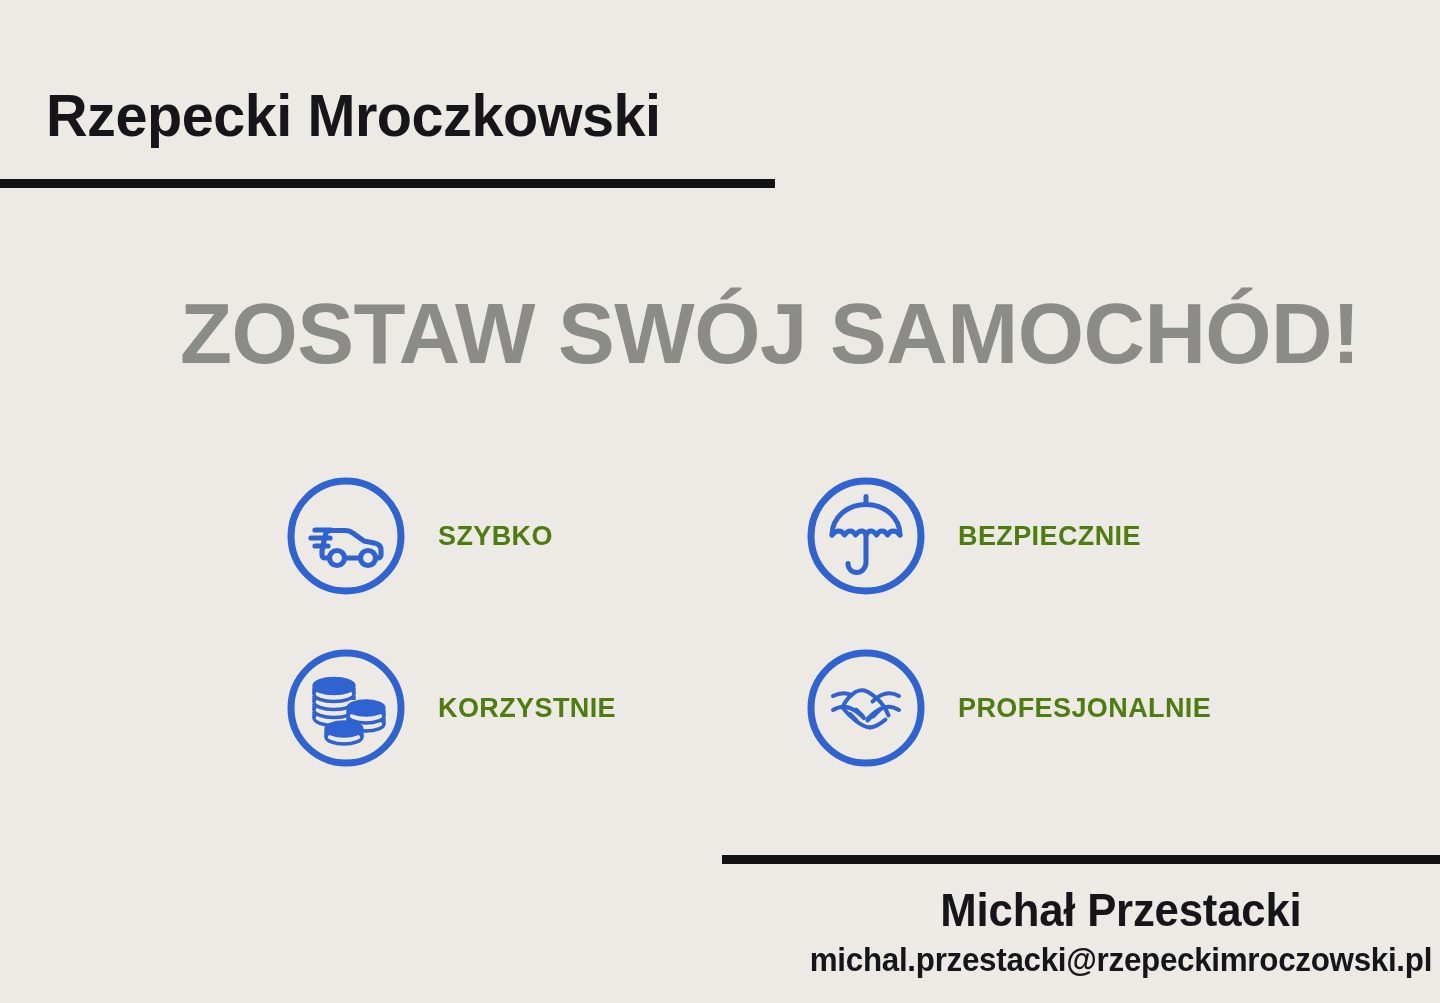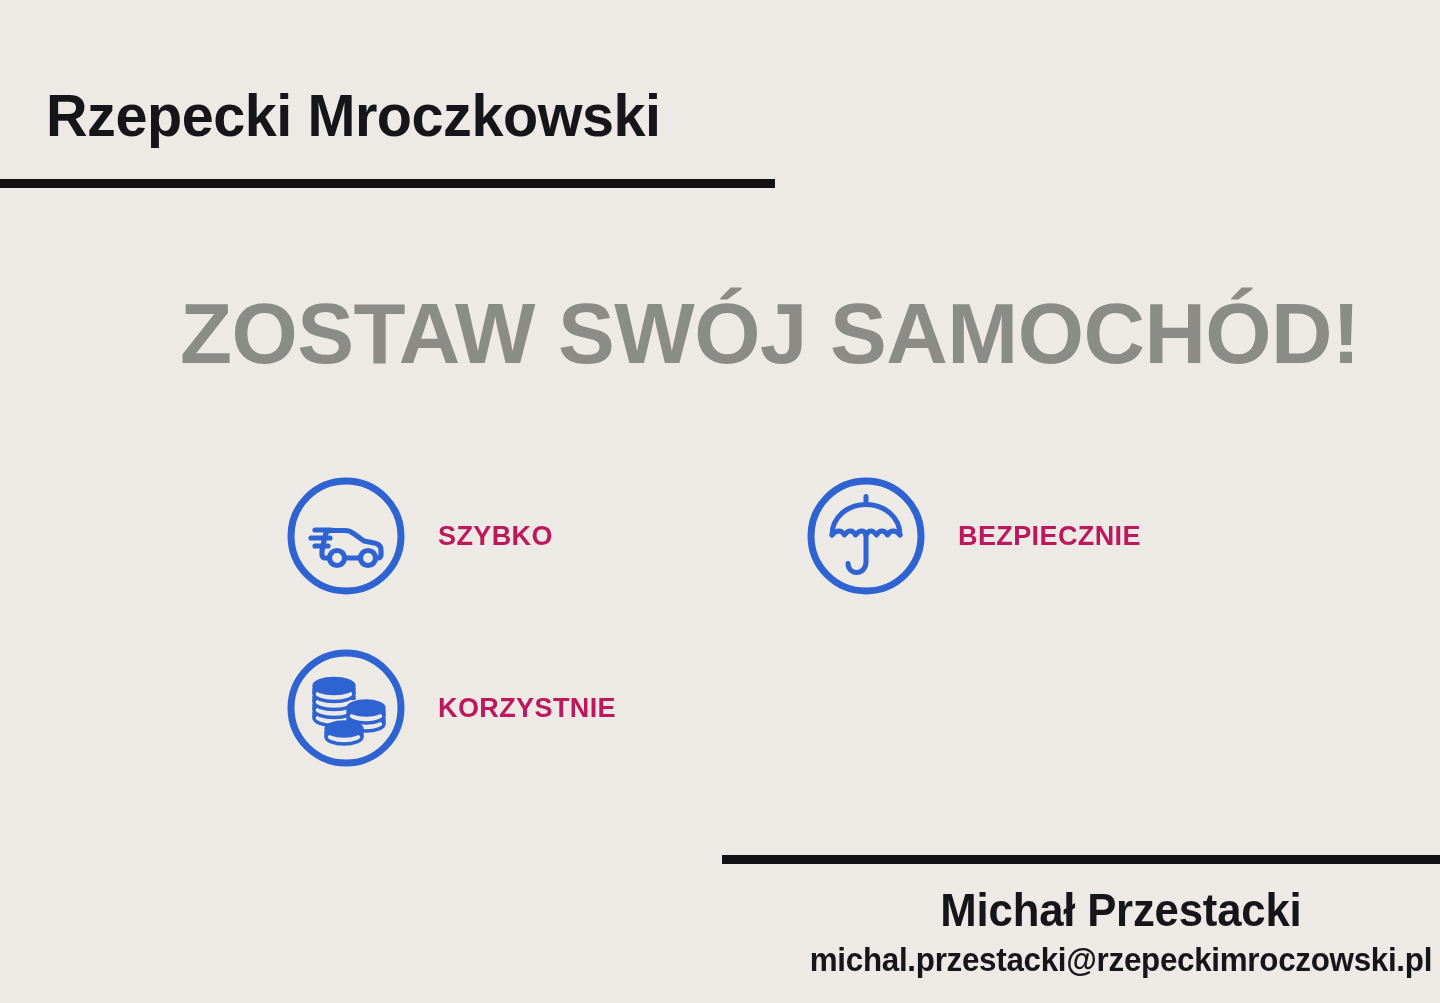--- a/index.html
+++ b/index.html
@@ -83,21 +83,21 @@
   .feature-icon {
     width: 128px;
     height: 128px;
     flex: 0 0 128px;
     display: block;
   }
 
   .feature-label {
     font-size: 27px;
     font-weight: 700;
-    color: #be185d;
+    color: #4d7c0f;
     letter-spacing: 0.4px;
     white-space: nowrap;
   }
 
   
   .rule-bottom {
     position: absolute;
     left: 722px;
     top: 855px;
     width: 718px;
@@ -229,20 +229,55 @@
           <rect x="44" y="80" width="36" height="18" rx="4" fill="#edeae5" stroke="none"></rect>
           <ellipse cx="62" cy="93" rx="18" ry="7"></ellipse>
           <path d="M44 93 v-6" fill="none"></path>
             <path d="M80 93 v-6" fill="none"></path>
           <ellipse cx="62" cy="85" rx="18" ry="7" fill="#2f63d2"></ellipse>
         </g>
       </svg>
       <div class="feature-label">KORZYSTNIE</div>
     </div>
 
+    <div class="feature">
+      <svg class="feature-icon" viewBox="0 0 128 128">
+        <circle cx="64" cy="64" r="55" fill="none" stroke="#2f63d2" stroke-width="7"></circle>
+        <g fill="none" stroke="#2f63d2" stroke-width="4" stroke-linecap="round" stroke-linejoin="round">
+
+          <path d="M31 52
+                   C37 49 44 48.5 49.5 51
+                   C54 46.5 60 45 65 47.5
+                   C70 50 74.5 54 78 57.5"></path>
+          <path d="M97 52
+                   C91.5 49 85 48.5 79.5 51
+                   C76 52.5 73 55 70.5 57.5"></path>
+
+          <path d="M49.5 51
+                   C45 55 42 59.5 40.5 63.5"></path>
+          <path d="M31 66
+                   C36 63 42 62 46.5 63.5
+                   C52 65.3 57.5 69.5 62 74"></path>
+          <path d="M97 66
+                   C92 63 86.5 62 82 63.5
+                   C76.5 65.3 70.5 69.8 66 74.5"></path>
+          <path d="M40.5 63.5
+                   C44 68 49 73 54 77
+                   C58.5 80.6 63.5 83 68 83.5"></path>
+          <path d="M78 57.5
+                   C82 62 85 67 86.5 71.5"></path>
+          <path d="M48 70 l6.5 6.5"></path>
+          <path d="M54 65.5 l7 7"></path>
+          <path d="M72 70 l-6.5 6.5"></path>
+          <path d="M78 65.5 l-7 7"></path>
+          <path d="M68 83.5 C73 83 79 79.5 83.5 75.5"></path>
+        </g>
+      </svg>
+      <div class="feature-label">PROFESJONALNIE</div>
+    </div>
 
   </div>
 
   <div class="rule-bottom"></div>
 
   <div class="footer-block">
     <div class="footer-name">Michał Przestacki</div>
     <div class="footer-email">michal.przestacki@rzepeckimroczowski.pl</div>
   </div>
 

